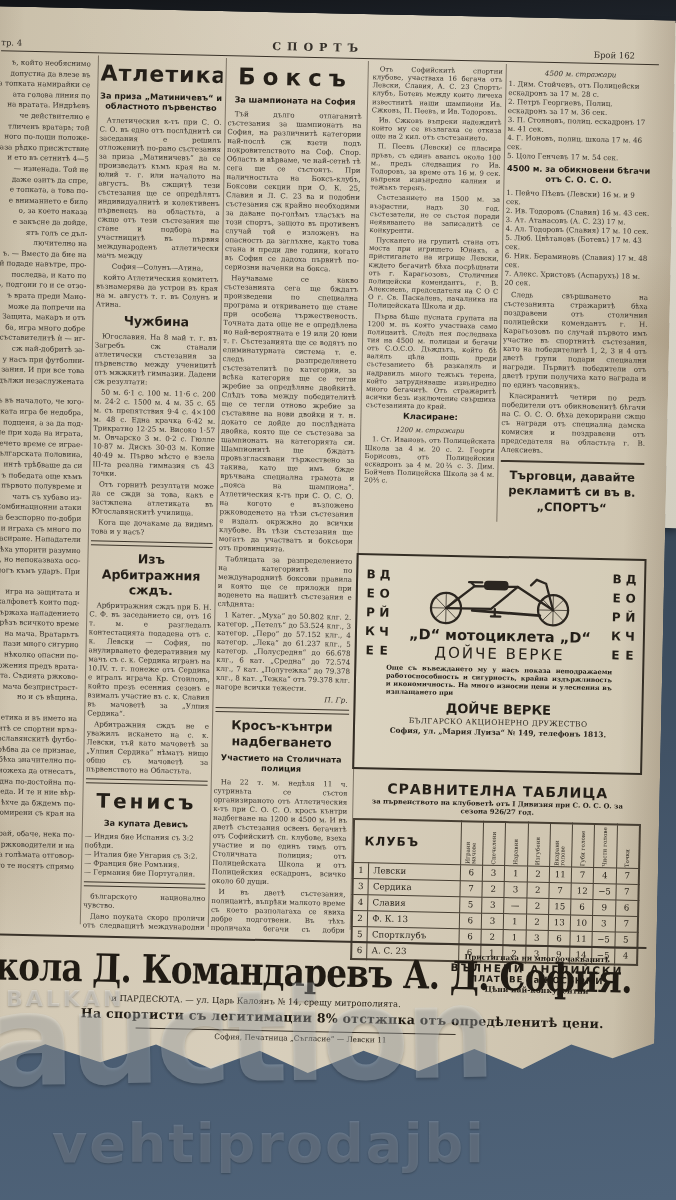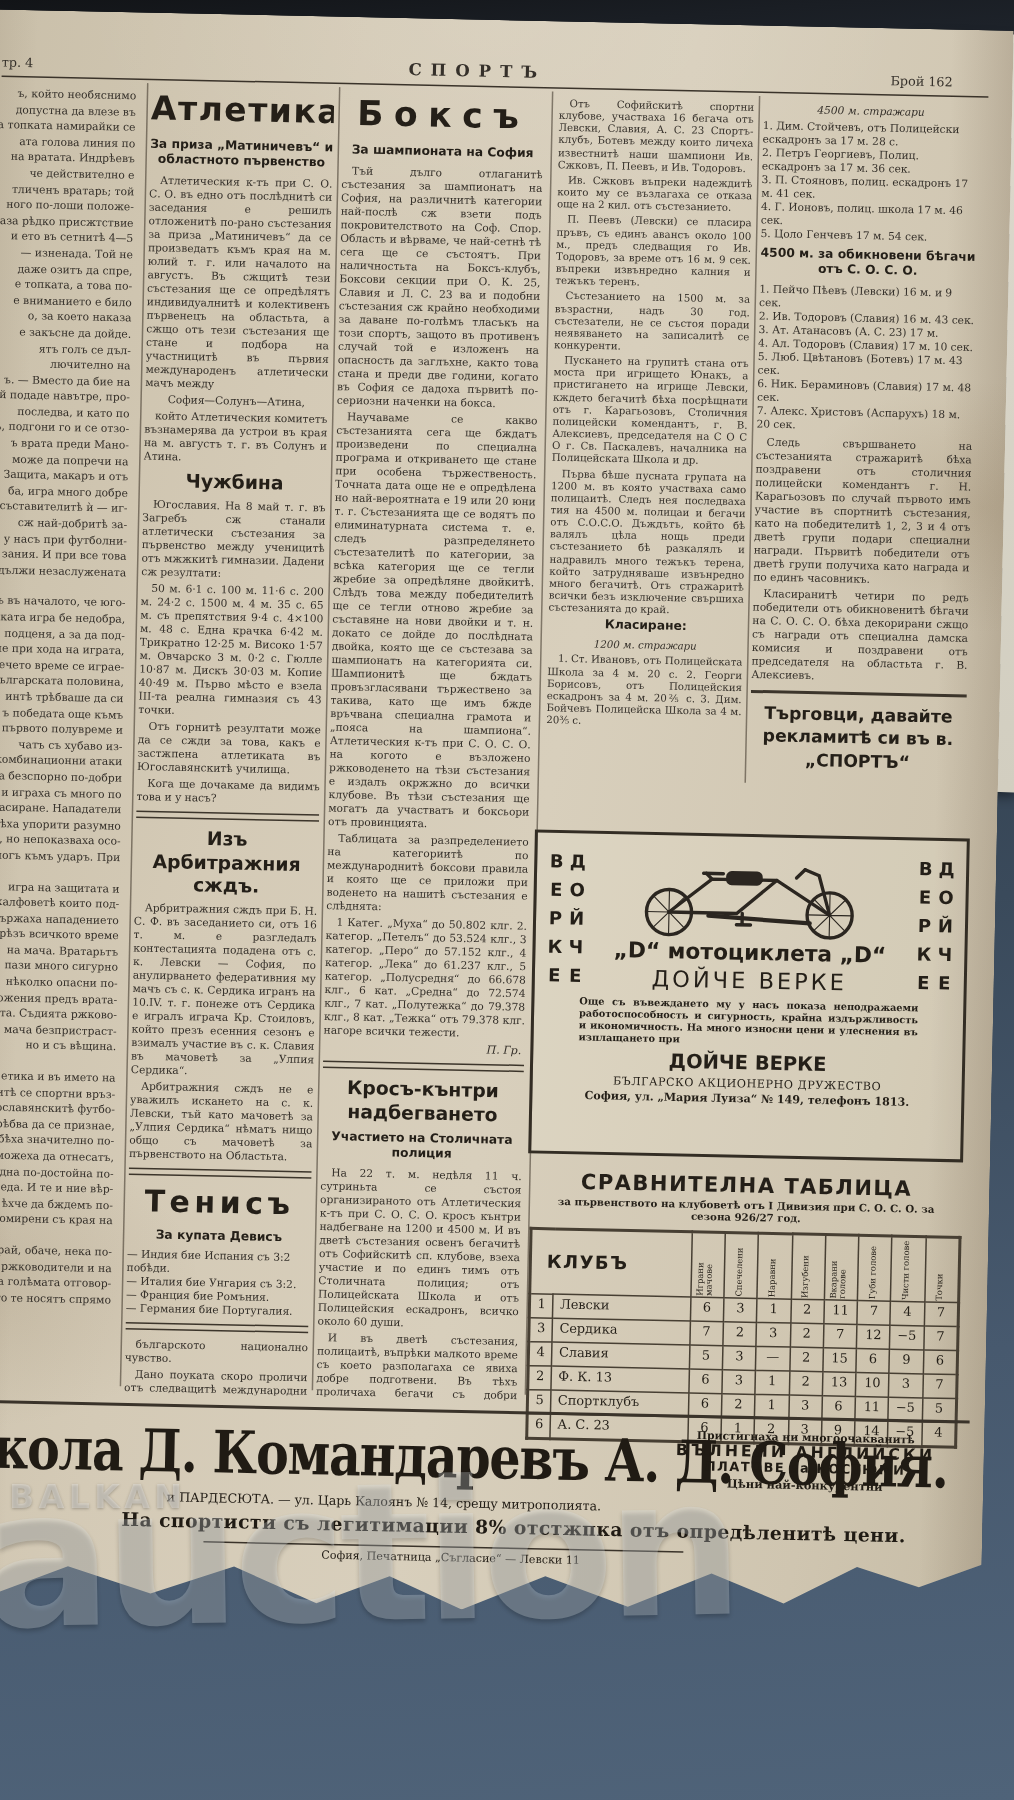--- a/index.html
+++ b/index.html
@@ -411,13 +411,14 @@
         <div class="bn-offer">На спортисти съ легитимации 8% отстжпка отъ опредѣленитѣ цени.</div>
         <div class="bn-rule"></div>
         <div class="bn-imprint">София, Печатница „Съгласие“ — Левски 11</div>
       </div>
 
     </div>
   </div>
 
   <div class="wm wm-balkan">BALKAN</div>
   <div class="wm wm-auction">auction</div>
+  <div class="wm wm-vehti">vehtiprodajbi</div>
 </div>
 
 </body></html>

